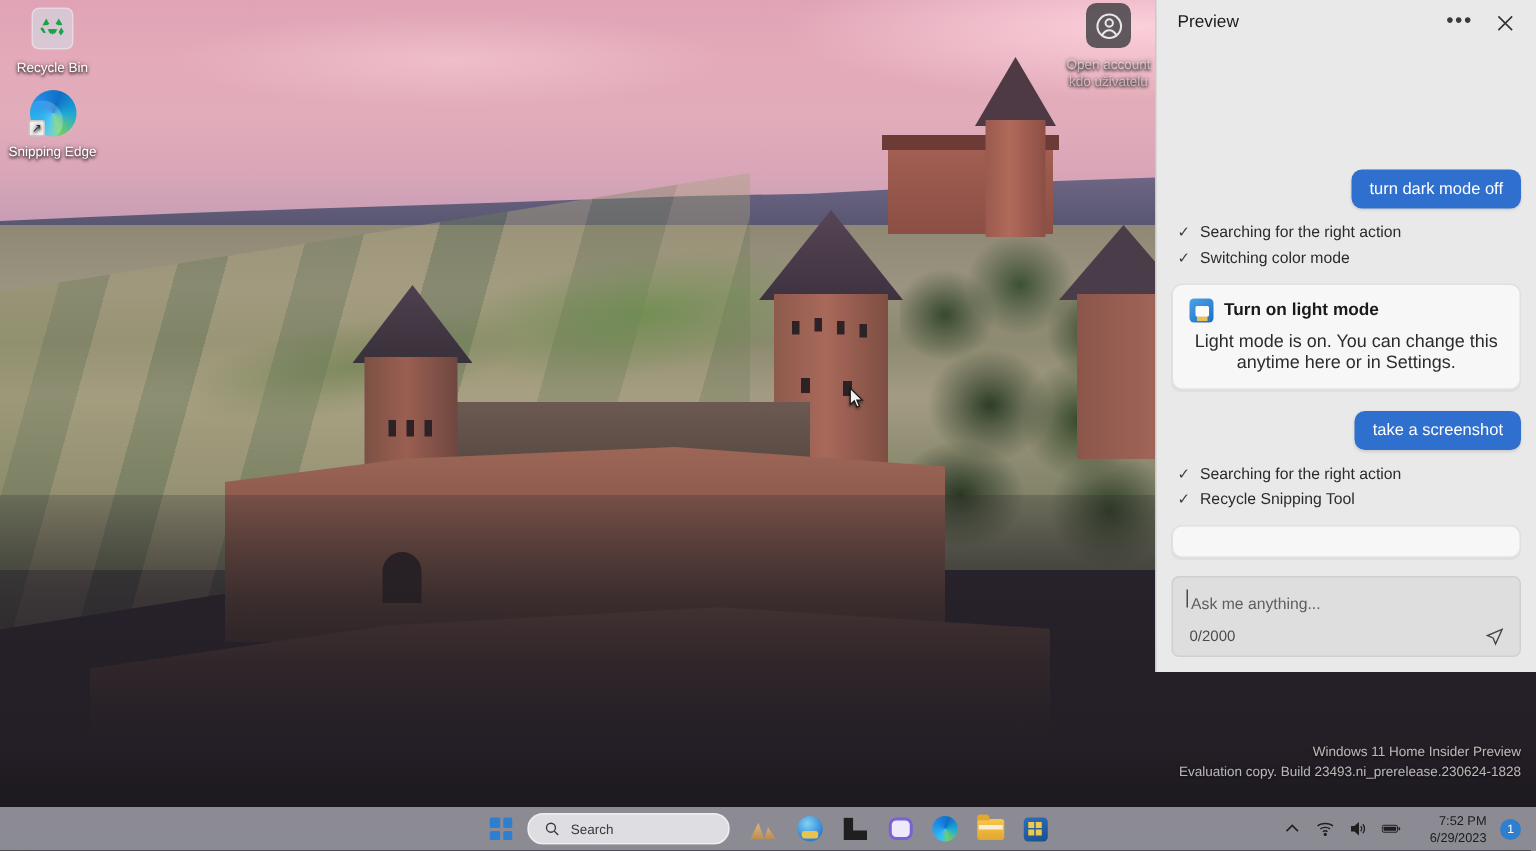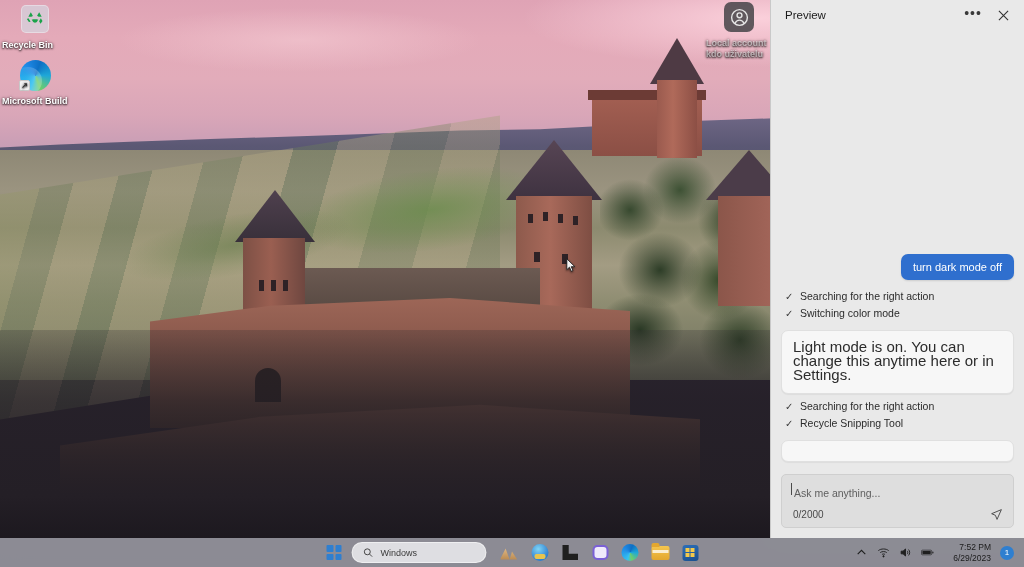--- a/index.html
+++ b/index.html
@@ -153,25 +153,24 @@
     color: rgba(232,228,226,.78);
     font-size: 9px; line-height: 13px;
     text-shadow: 0 1px 2px rgba(0,0,0,.6);
     user-select: none;
   }
 
   
   .desk-icon {
     position: absolute;
     width: 66px;
-    text-align: left;
+    text-align: center;
     color: #fff;
     font-size: 9px; line-height: 11px;
     text-shadow: 0 1px 2px rgba(0,0,0,.85), 0 0 3px rgba(0,0,0,.6);
-    font-weight: bold;
   }
   .desk-icon .glyph {
     width: 34px; height: 34px;
     margin: 0 auto 4px;
     display: flex; align-items: center; justify-content: center;
     position: relative;
   }
   #icon-recycle { left: 2px; top: 2px; }
   #icon-edge    { left: 2px; top: 58px; }
   #icon-person  { left: 706px; top: 0px; }
@@ -205,21 +204,21 @@
     width: 30px; height: 30px; border-radius: 7px;
     background: rgba(62,62,66,.82);
     display: flex; align-items: center; justify-content: center;
   }
   .person-sq svg { width: 21px; height: 21px; }
   #icon-person .label { color: rgba(255,255,255,.55); }
 
   
   #copilot {
     position: absolute; right: 0; top: 0;
-    width: 254px; height: 538px;
+    width: 254px; height: 448px;
     background: #e9e9e9;
     border-left: 1px solid #c9c9c9;
     display: flex; flex-direction: column;
     color: #1b1b1b;
   }
   #copilot-header {
     height: 30px; flex: 0 0 30px;
     display: flex; align-items: center;
     padding: 0 6px 0 14px;
     font-size: 11.5px;
@@ -278,21 +277,21 @@
     background: linear-gradient(145deg,#4aa3e8,#1d6fc0);
     position: relative; flex: 0 0 16px;
     display:flex; align-items:center; justify-content:center;
   }
   .card-icon i {
     display:block; width: 9px; height: 7px; background: #fbfbfb;
     border-radius: 1px;
     box-shadow: 0 4px 0 -1px #e8bf5a;
   }
   .action-card .card-body {
-    font-size: 15px; line-height: 14px; color: #2c2c2c;
+    font-size: 12px; line-height: 14px; color: #2c2c2c; text-align: center;
   }
   #composer-wrap { flex: 0 0 auto; padding: 8px 10px 10px; }
   #composer {
     background: #dedede;
     border: 1px solid #cfcfcf;
     border-radius: 5px;
     height: 54px;
     position: relative;
     padding: 8px 10px 0;
   }
@@ -507,34 +506,34 @@
       </div>
     </div>
     <div class="label">Recycle Bin</div>
   </div>
 
   <div class="desk-icon" id="icon-edge">
     <div class="glyph">
       <div class="edge-ball"></div>
       <div class="shortcut-arrow">↗</div>
     </div>
-    <div class="label">Microsoft Build</div>
+    <div class="label">Snipping Edge</div>
   </div>
 
   <div class="desk-icon" id="icon-person">
     <div class="glyph">
       <div class="person-sq">
         <svg viewBox="0 0 24 24" fill="none" stroke="#e6e6e6" stroke-width="1.6">
           <circle cx="12" cy="12" r="9"></circle>
           <circle cx="12" cy="9.5" r="2.8"></circle>
           <path d="M6.5 19c1.3-2.6 3.3-4 5.5-4s4.2 1.4 5.5 4"></path>
         </svg>
       </div>
     </div>
-    <div class="label" style="white-space:pre-line">Local account
+    <div class="label" style="white-space:pre-line">Open account
 kdo uživatelu</div>
   </div>
 
   <svg id="cursor" viewBox="0 0 12 18">
     <path d="M1 1 L1 14 L4.2 11 L6.3 16 L8.3 15.1 L6.3 10.4 L10.6 10.4 Z" fill="#f4f4f4" stroke="#1a1a1a" stroke-width="1"></path>
   </svg>
 
   <div id="copilot">
 
     <div id="copilot-header">
@@ -556,23 +555,32 @@
       <div class="status-line">
         <span class="check">✓</span>
         <span>Searching for the right action</span>
       </div>
       <div class="status-line">
         <span class="check">✓</span>
         <span>Switching color mode</span>
       </div>
 
       <div class="action-card">
+        <div class="card-head">
+          <span class="card-icon">
+              <i></i>
+            </span>
+          <span>Turn on light mode</span>
+        </div>
         <div class="card-body">Light mode is on. You can change this anytime here or in Settings.</div>
       </div>
 
+      <div class="user-row">
+        <div class="user-bubble">take a screenshot</div>
+      </div>
 
       <div class="status-line">
         <span class="check">✓</span>
         <span>Searching for the right action</span>
       </div>
       <div class="status-line">
         <span class="check">✓</span>
         <span>Recycle Snipping Tool</span>
       </div>
 
@@ -607,21 +615,21 @@
             <span></span>
             <span></span>
         </span>
       </div>
 
       <div id="search-pill">
         <svg viewBox="0 0 24 24" fill="none" stroke="#3a3a3a" stroke-width="2">
           <circle cx="10.5" cy="10.5" r="6.5"></circle>
             <path d="M15.5 15.5 L21 21"></path>
         </svg>
-        <span>Windows</span>
+        <span>Search</span>
       </div>
 
       <div class="tb-item">
         <span class="ico-pyramid"></span>
       </div>
       <div class="tb-item">
         <span class="ico-copilot"></span>
       </div>
       <div class="tb-item">
         <span class="ico-snip"></span>

